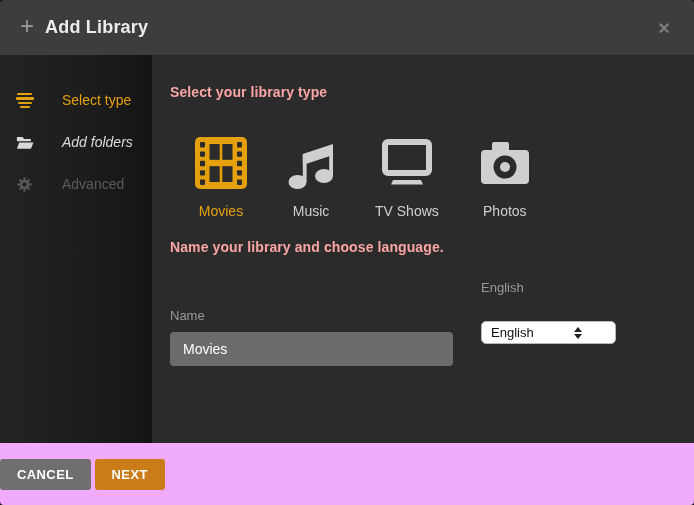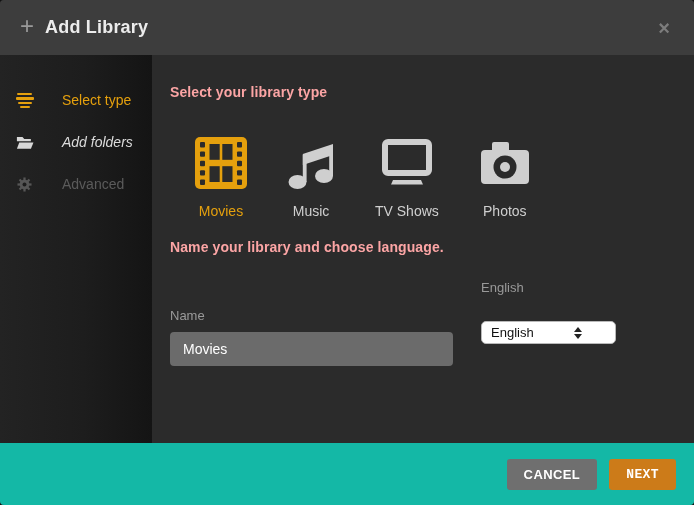--- a/index.html
+++ b/index.html
@@ -103,32 +103,32 @@
     border-bottom: 5px solid #222;
   }
   .select-arrows .down {
     width: 0; height: 0;
     border-left: 4px solid transparent; border-right: 4px solid transparent;
     border-top: 5px solid #222;
   }
   
   .footer {
     flex: 0 0 62px; height: 62px;
-    background: #14b8a6;
-    display: flex; align-items: center; justify-content: flex-end;
-    padding-right: 18px; gap: 12px;
+    background: #f0abfc;
+    display: flex; align-items: center; 
+    padding-right: 18px; gap: 4px;
   }
   .btn {
     height: 31px; border: none; border-radius: 3px;
     font-size: 13px; font-weight: 700; color: #ffffff;
     padding: 0 17px; letter-spacing: .4px; cursor: pointer;
     font-family: "Liberation Sans", sans-serif;
   }
   .btn-cancel { background: #6f6f6f; }
-  .btn-next { background: #cc7b19; font-family: Liberation Mono, monospace; }
+  .btn-next { background: #cc7b19; }
   svg { display: block; }
 </style>
 </head>
 <body>
 
 <div class="dialog">
 
   <div class="header">
     <span class="plus-glyph">+</span>
     <span class="header-title">Add Library</span>

